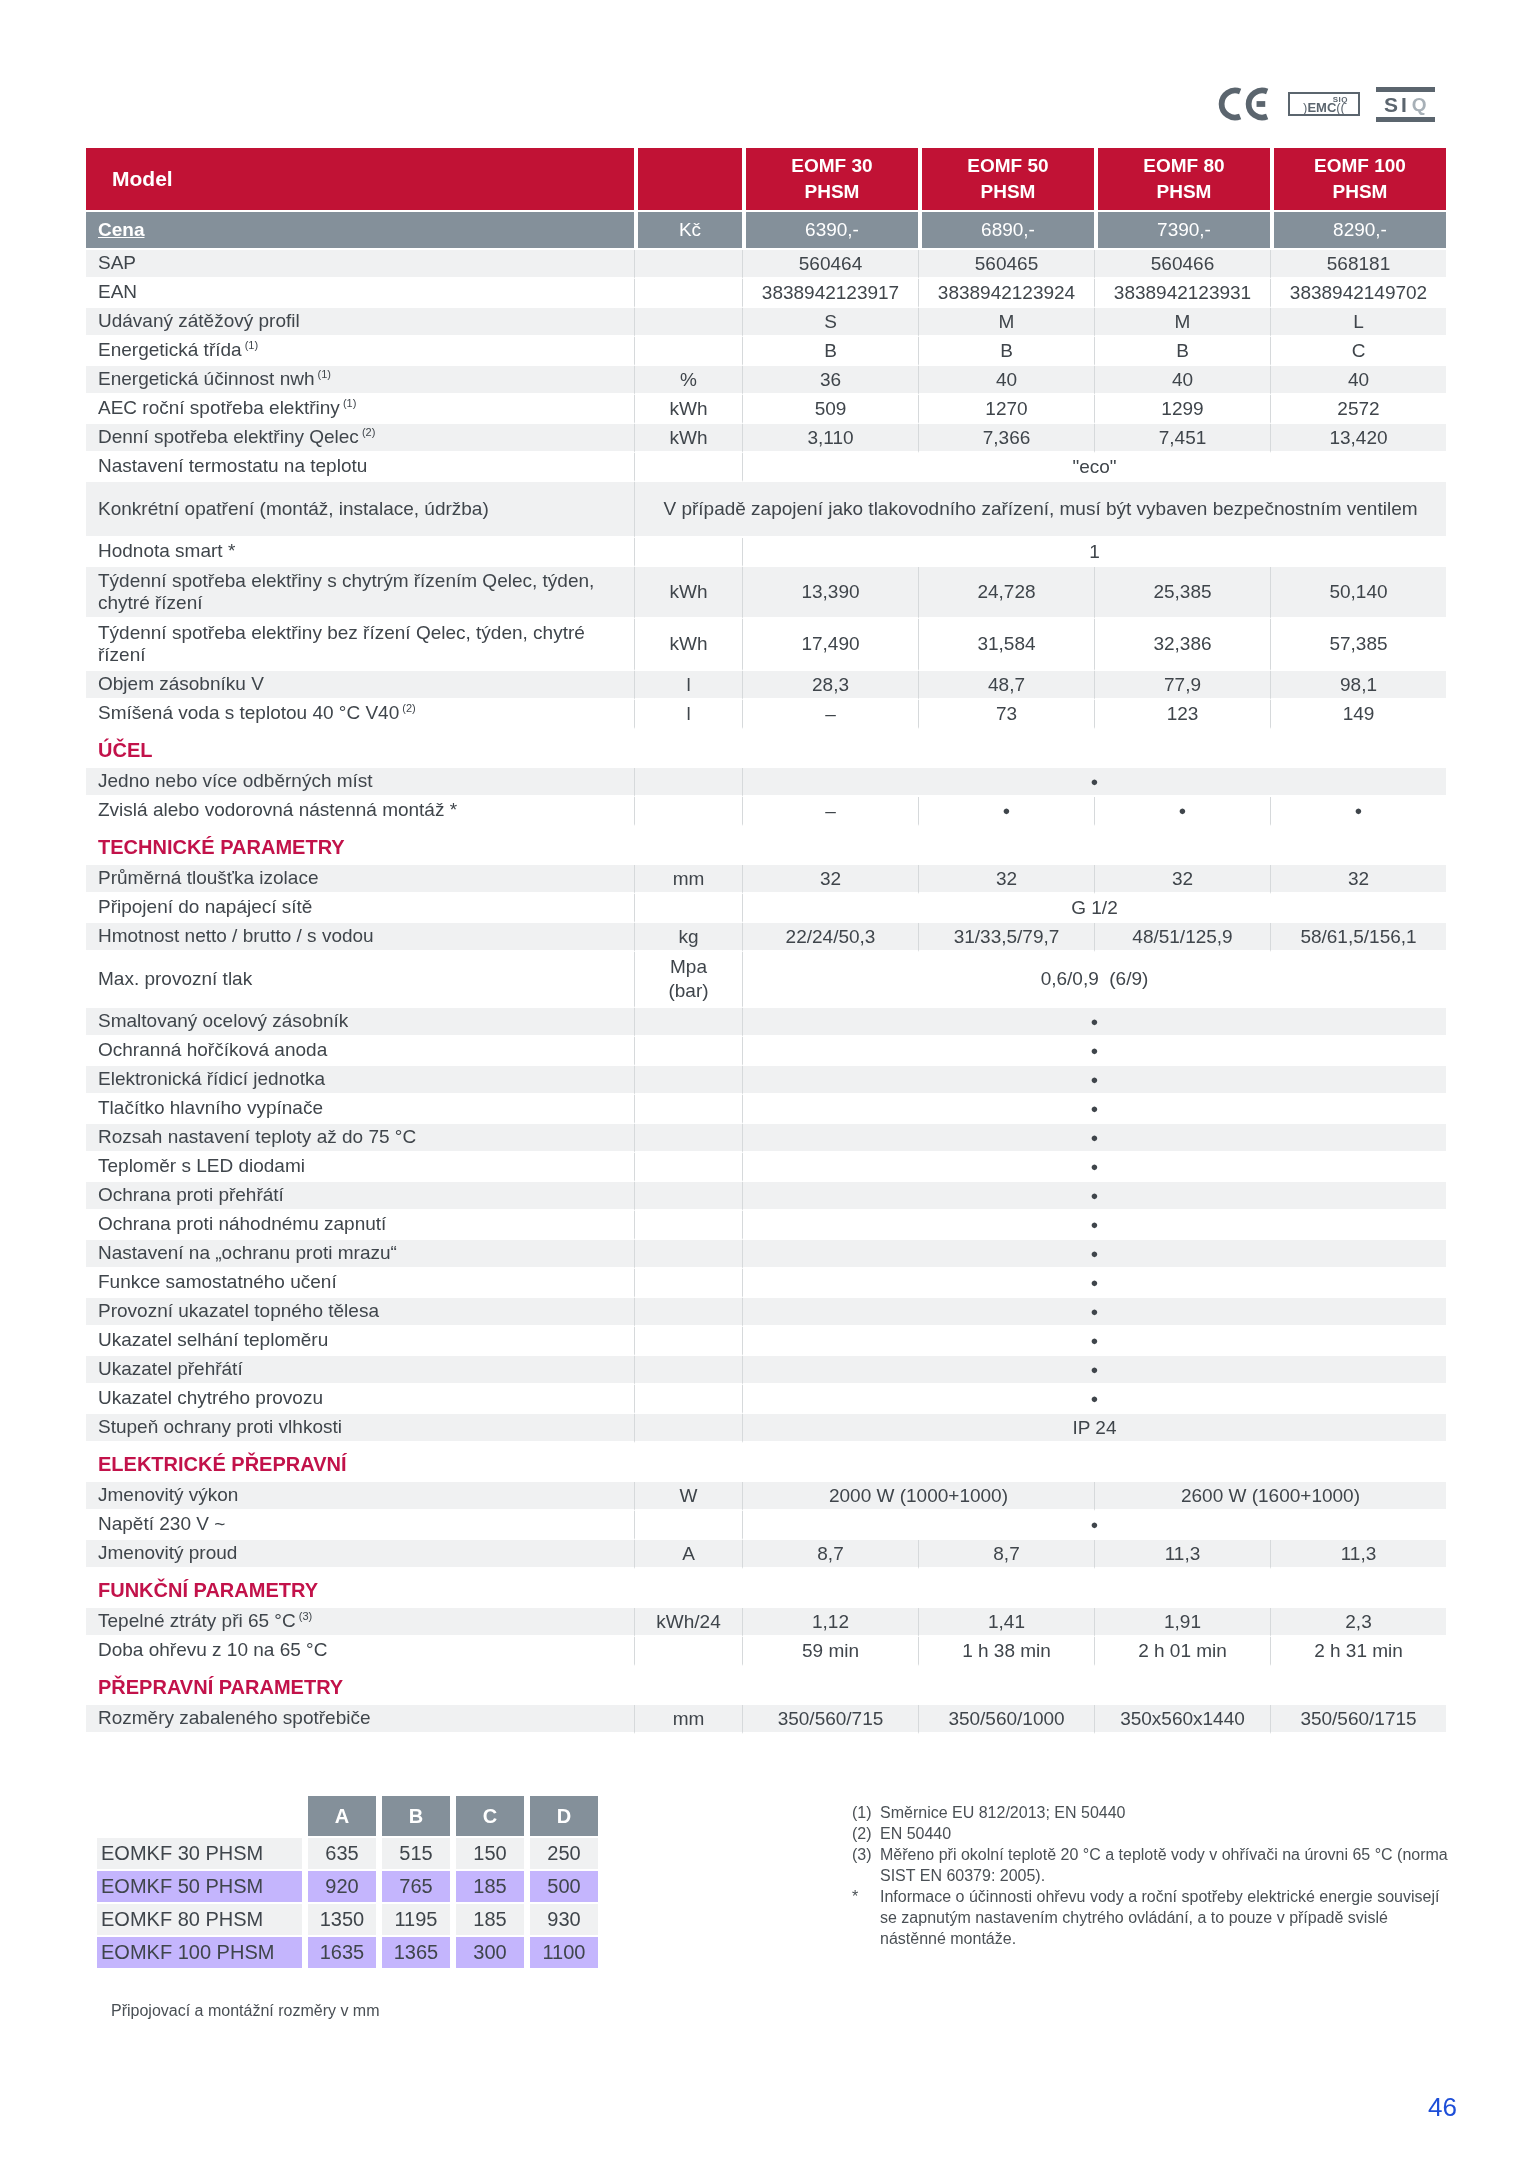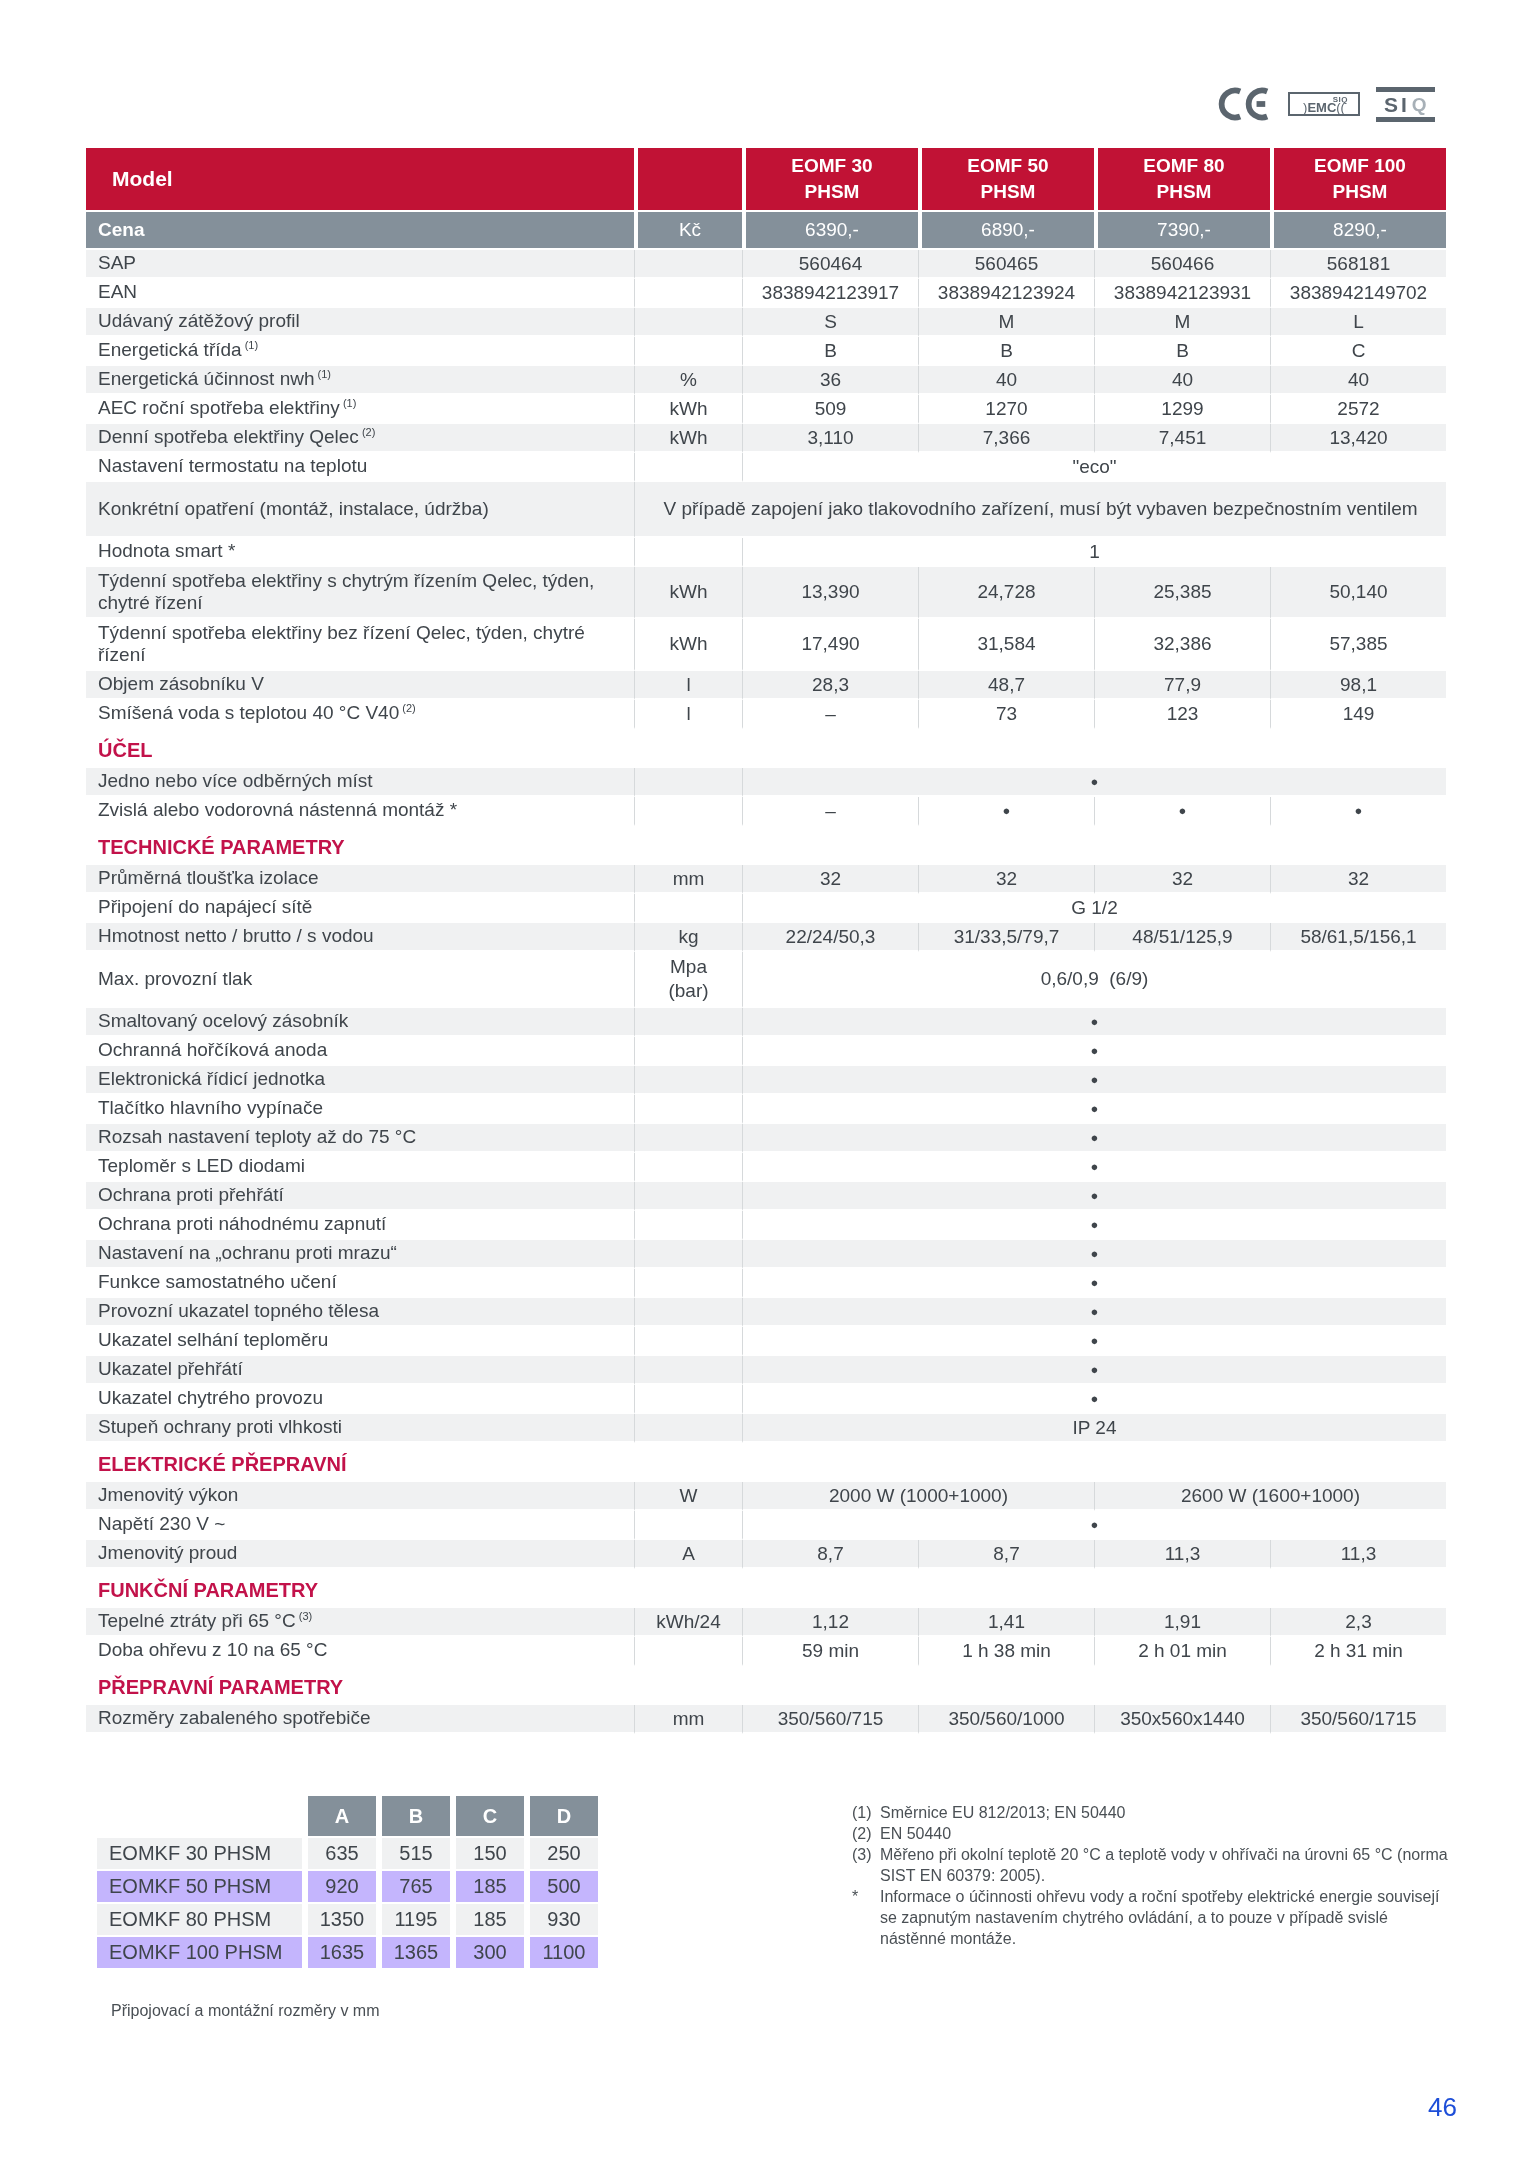--- a/index.html
+++ b/index.html
@@ -25,21 +25,21 @@
   .spec{position:absolute;left:86px;top:148px;width:1360px;
     border-collapse:separate;border-spacing:0;table-layout:fixed;font-size:19px;}
   .spec td,.spec th{padding:0 4px;vertical-align:middle;box-sizing:border-box;
     border-bottom:2px solid #fff;overflow:hidden;}
   .spec thead th{background:#c11235;color:#fff;height:64px;font-weight:700;}
   .spec thead th.model{font-size:21px;text-align:left;padding-left:26px;}
   .spec thead th.colh{font-size:19px;text-align:center;white-space:pre-line;line-height:1.35;}
   .spec thead th + th{border-left:4px solid #fff;}
   .spec tr.cena td{background:#84909a;color:#fff;height:38px;}
   .spec tr.cena td + td{border-left:4px solid #fff;}
-  .spec tr.cena .lab{font-weight:700;}
+  .spec tr.cena .lab{font-weight:700;text-decoration:underline;}
   .spec tbody td + td{border-left:1px solid #d6d9db;}
   .spec tr.g td{background:#f0f1f2;}
   .spec tr.w td{background:#ffffff;}
   .spec tr.h1 td{height:29px;}
   .spec tr.tall td{height:52px;}
   .spec tr.tall2 td{height:56px;}
   .spec .lab{text-align:left;padding-left:12px;line-height:1.18;}
   .spec .unit,.spec .val{text-align:center;}
   .spec .unit{white-space:pre-line;line-height:1.25;}
   .spec .val{white-space:pre-wrap;}
@@ -51,21 +51,21 @@
   .dim{position:absolute;left:97px;top:1796px;width:501px;
     border-collapse:separate;border-spacing:0;table-layout:fixed;font-size:20px;}
   .dim th,.dim td{padding:0 2px;box-sizing:border-box;border-bottom:2px solid #fff;
     text-align:center;vertical-align:middle;}
   .dim th{background:#84909a;color:#fff;font-weight:700;height:42px;}
   .dim th.blank{background:transparent;}
   .dim th + th,.dim td + td{border-left:6px solid #fff;}
   .dim tr.g td{background:#f0f1f2;}
   .dim tr.w td{background:#c4b5fd;}
   .dim td{height:33px;}
-  .dim .lab{text-align:left;padding-left:12px;}
+  .dim .lab{text-align:left;padding-left:4px;}
   .caption{position:absolute;left:111px;top:2002px;font-size:16px;color:#494f54;}
   
   .foot{position:absolute;left:852px;top:1802px;width:600px;font-size:16px;
     line-height:21px;color:#4a5055;}
   .foot .fn{display:flex;}
   .foot .mk{width:28px;flex:0 0 28px;}
   .foot .tx{flex:1;}
   
   .pageno{position:absolute;left:1428px;top:2092px;font-size:26px;color:#1d4ed8;}
 </style>

